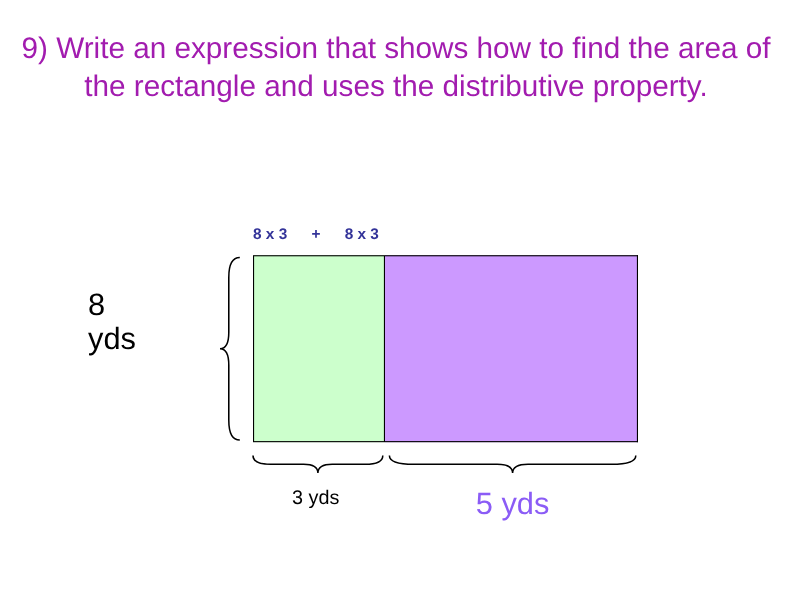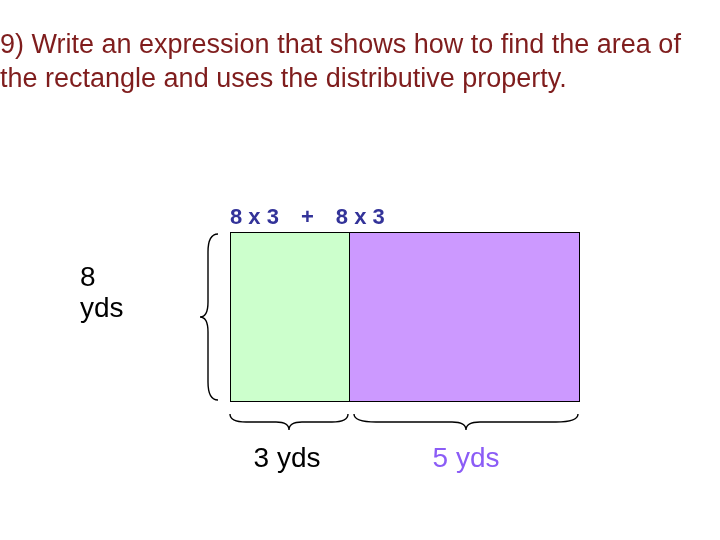--- a/index.html
+++ b/index.html
@@ -8,33 +8,34 @@
     height: 540px;
     background: #ffffff;
     font-family: Arial, Helvetica, sans-serif;
     position: relative;
     overflow: hidden;
   }
   .title {
     position: absolute;
     top: 28px;
     left: 0; right: 0;
+    text-align: center;
     font-size: 27px;
-    color: #7f1d1d;
+    color: #a21caf;
     line-height: 1.25;
   }
   .expr-row {
     position: absolute;
     top: 204px;
     left: 230px;
     display: flex;
     align-items: center;
     gap: 22px;
     font-family: Arial, sans-serif;
-    font-size: 22px;
+    font-size: 14px;
     font-weight: bold;
     color: #333399;
   }
   .ylabel {
     position: absolute;
     top: 262px;
     left: 80px;
     font-size: 28px;
     color: #000;
     line-height: 1.1;
@@ -83,21 +84,21 @@
     left: 352px;
     width: 228px;
     height: 26px;
   }
   .xlabel1 {
     position: absolute;
     top: 442px;
     left: 226px;
     width: 122px;
     text-align: center;
-    font-size: 28px;
+    font-size: 18px;
     color: #000;
   }
   .xlabel2 {
     position: absolute;
     top: 442px;
     left: 352px;
     width: 228px;
     text-align: center;
     font-size: 28px;
     color: #8b5cf6;

